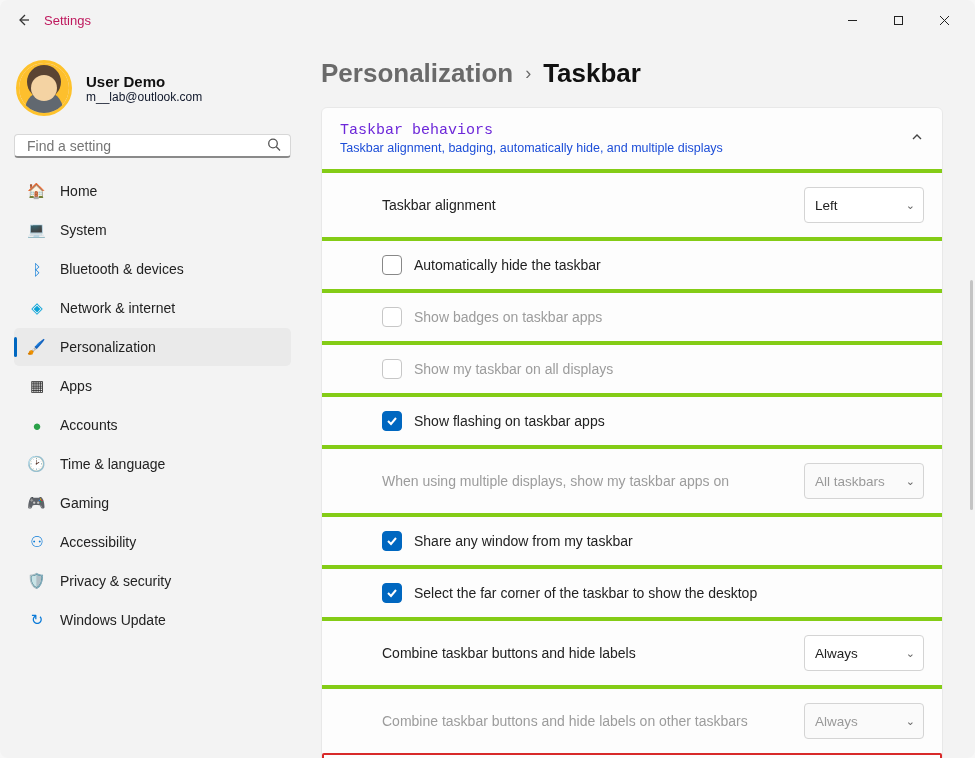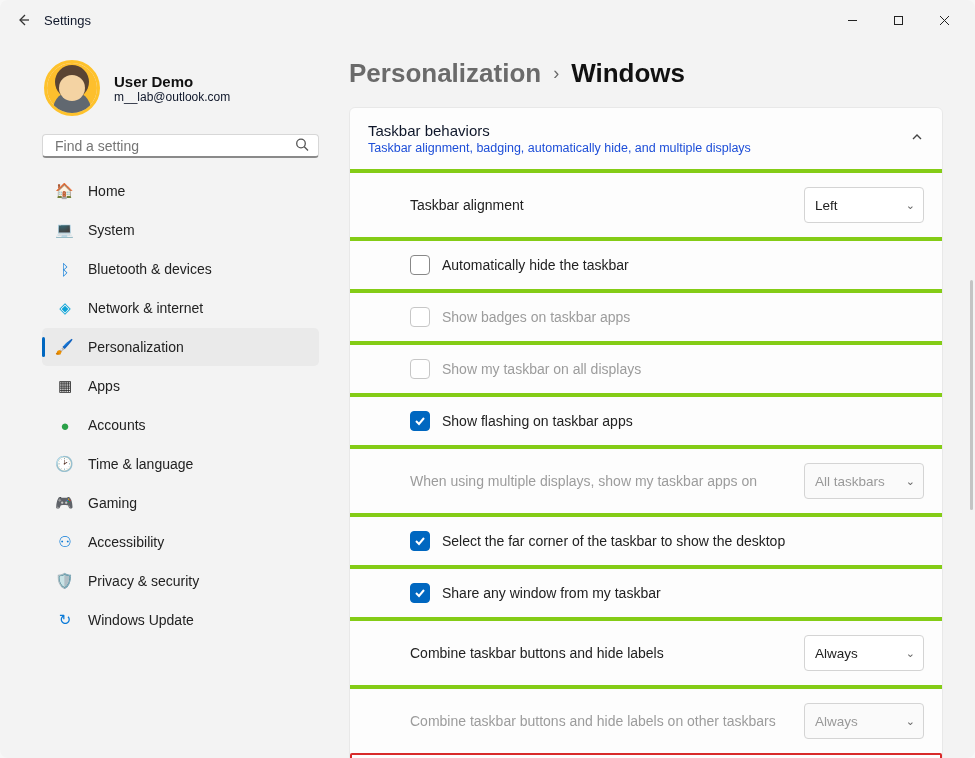--- a/index.html
+++ b/index.html
@@ -1,24 +1,24 @@
 <!DOCTYPE html>
 <html><head>
 <meta charset="utf-8">
 <style>
 * { box-sizing: border-box; margin: 0; padding: 0; font-family: "Segoe UI", -apple-system, sans-serif; }
 body { background: #f7f7f7; width: 975px; height: 758px; overflow: hidden; position: relative; }
 .window { width: 975px; height: 758px; background: #f3f3f3; display: flex; flex-direction: column; border-radius: 8px; }
 .titlebar { height: 40px; display: flex; align-items: center; padding: 0 8px; }
 .back-btn { width: 30px; height: 30px; display:flex;align-items:center;justify-content:center;border:none;background:transparent;cursor:pointer;color:#333;font-size:16px; }
-.title { font-size: 13px; color:#0f172a; margin-left:6px; }
+.title { font-size: 13px; color:#be185d; margin-left:6px; }
 .win-ctrls { margin-left:auto; display:flex; gap:0; }
 .win-ctrl { width:46px; height:32px; display:flex;align-items:center;justify-content:center;background:transparent;border:none;cursor:pointer;font-size:11px;color:#222; }
 .body { flex:1; display:flex; overflow:hidden; }
-.sidebar { width: 305px; padding: 14px 14px 14px 14px; display:flex;flex-direction:column;margin-left:28px; }
+.sidebar { width: 305px; padding: 14px 14px 14px 14px; display:flex;flex-direction:column; }
 .user-row { display:flex; align-items:center; gap:14px; padding: 6px 2px 18px 2px; }
 .avatar { width:56px; height:56px; border-radius:50%; background: radial-gradient(circle at 50% 45%, #f8d9a4 30%, #5b4a3a 31% 45%, #f8d9a4 46%); border: 3px solid #fec22b; position:relative; overflow:hidden; }
 .avatar::before{content:"";position:absolute;inset:0;border-radius:50%;background:#fdbf2d;}
 .avatar::after{content:"";position:absolute;left:50%;top:12px;transform:translateX(-50%);width:26px;height:26px;border-radius:50%;background:#f4d3a3;box-shadow:0 -6px 0 4px #5a4433, 0 22px 0 6px #616870;}
 .user-name { font-size:15px; font-weight:600; color:#111; }
 .user-email { font-size:12px; color:#0f172a; }
 .search { position:relative; margin-bottom:14px; }
 .search input { width:100%; height:24px; border:1px solid #d7d7d7; border-bottom:2px solid #8a8a8a; border-radius:4px; padding:0 36px 0 12px; font-size:14px; background:#fff; }
 .search .s-icon { position:absolute; right:10px; top:50%; transform:translateY(-50%); color:#555; font-size:14px; }
 .nav { list-style:none; display:flex; flex-direction:column; gap:1px; }
@@ -26,21 +26,21 @@
 .nav li.active { background:#eaeaea; }
 .nav li.active::before { content:""; position:absolute; left:0; top:9px; bottom:9px; width:3px; background:#0067c0; border-radius:2px; }
 .nav .nicon { width:18px; height:18px; display:flex;align-items:center;justify-content:center;font-size:15px; }
 .content { flex:1; padding: 10px 32px 16px 16px; overflow-y:auto; }
 .breadcrumb { display:flex; align-items:center; gap:12px; margin: 8px 0 18px 0; }
 .bc-parent { font-size:26px; font-weight:600; color:#6a6a6a; cursor:pointer; }
 .bc-sep { color:#6a6a6a; font-size:18px; }
 .bc-current { font-size:26px; font-weight:600; color:#111; }
 .card { background:#fdfdfd; border:1px solid #e8e8e8; border-radius:6px; }
 .card-head { display:flex; align-items:center; padding:14px 18px; cursor:pointer; }
-.card-head .ch-title { font-size:15px; color:#0f172a; }
+.card-head .ch-title { font-size:15px; color:#6d28d9;font-family:Liberation Mono, monospace; }
 .card-head .ch-sub { font-size:12.5px; color:#1d4ed8; margin-top:2px; }
 .card-head .chev { margin-left:auto; color:#444; }
 .rows { display:flex; flex-direction:column; }
 .row { display:flex; align-items:center; padding: 14px 18px 14px 60px; border-top:4px solid #84cc16; min-height:50px; font-size:14px; color:#222; gap:12px; }
 .row.disabled { color:#9c9c9c; }
 .row .lbl { flex:1; }
 .chk { width:20px; height:20px; border:1.5px solid #888; border-radius:4px; display:flex;align-items:center;justify-content:center; background:#fff; flex-shrink:0; cursor:pointer;}
 .chk.checked { background:#0067c0; border-color:#0067c0; color:#fff; }
 .chk.disabled { border-color:#c7c7c7; }
 .chk svg { width:12px;height:12px; }
@@ -146,21 +146,21 @@
             <span class="nicon" style="color:#0a7ad8">↻</span>
             <span>Windows Update</span>
           </li>
       </ul>
     </aside>
 
     <main class="content">
       <div class="breadcrumb">
         <span class="bc-parent">Personalization</span>
         <span class="bc-sep">›</span>
-        <span class="bc-current">Windows</span>
+        <span class="bc-current">Taskbar</span>
       </div>
 
       <div class="card">
         <div class="card-head">
           <div>
             <div class="ch-title">Taskbar behaviors</div>
             <div class="ch-sub">Taskbar alignment, badging, automatically hide, and multiple displays</div>
           </div>
           <span class="chev"><svg width="14" height="14">
                 <path d="M3 9 L7 5 L11 9" stroke="#444" stroke-width="1.4" fill="none"></path>
@@ -207,30 +207,30 @@
                 <span class="dchev">⌄</span>
               </div>
           </div>
 
           <div class="row">
             <span class="chk checked">
                 <svg viewBox="0 0 12 12">
                   <path d="M2 6 L5 9 L10 3" stroke="#fff" stroke-width="2" fill="none"></path>
                 </svg>
               </span>
-            <span class="lbl">Select the far corner of the taskbar to show the desktop</span>
+            <span class="lbl">Share any window from my taskbar</span>
           </div>
 
           <div class="row">
             <span class="chk checked">
                 <svg viewBox="0 0 12 12">
                   <path d="M2 6 L5 9 L10 3" stroke="#fff" stroke-width="2" fill="none"></path>
                 </svg>
               </span>
-            <span class="lbl">Share any window from my taskbar</span>
+            <span class="lbl">Select the far corner of the taskbar to show the desktop</span>
           </div>
 
           <div class="row">
             <span class="lbl">Combine taskbar buttons and hide labels</span>
             <div class="select">
                 <span>Always</span>
                 <span class="dchev">⌄</span>
               </div>
           </div>
 

